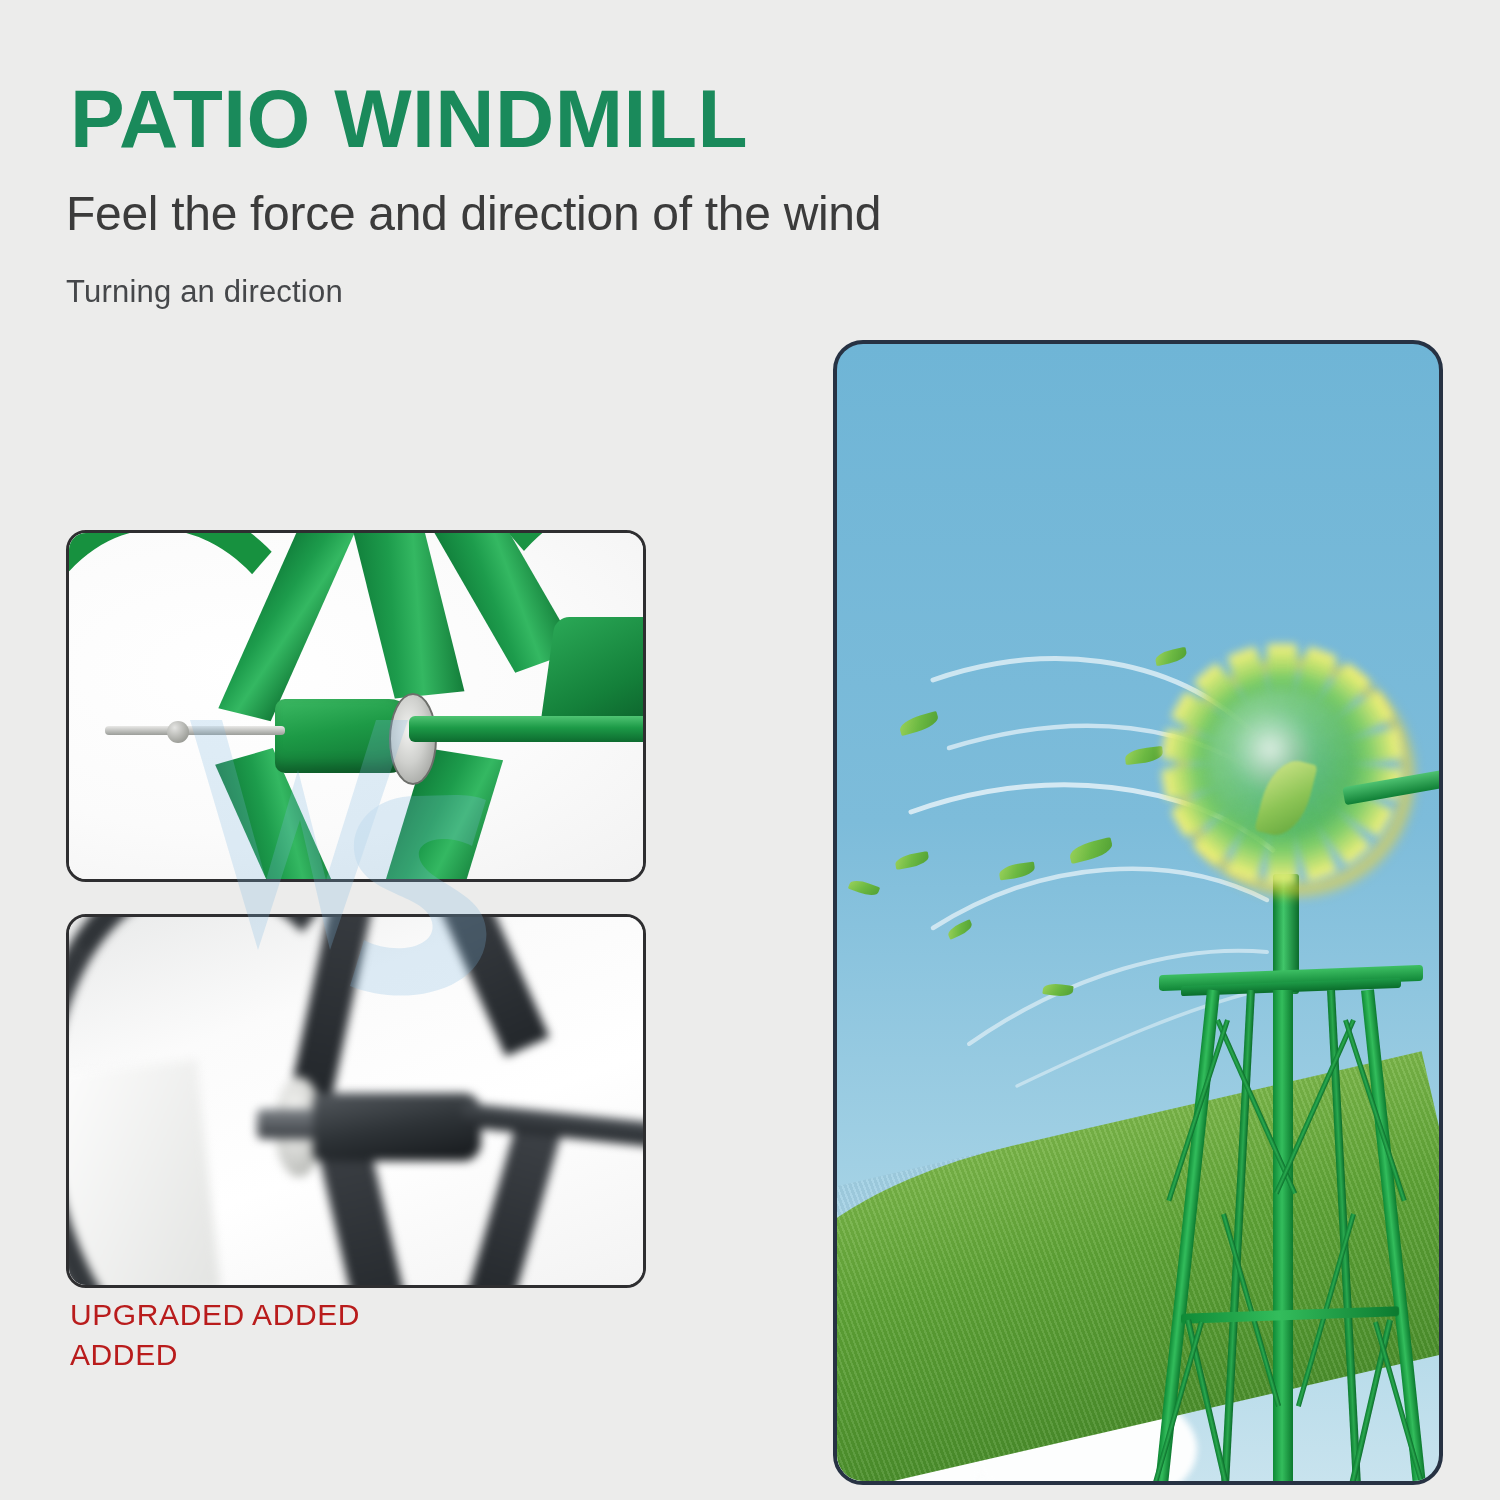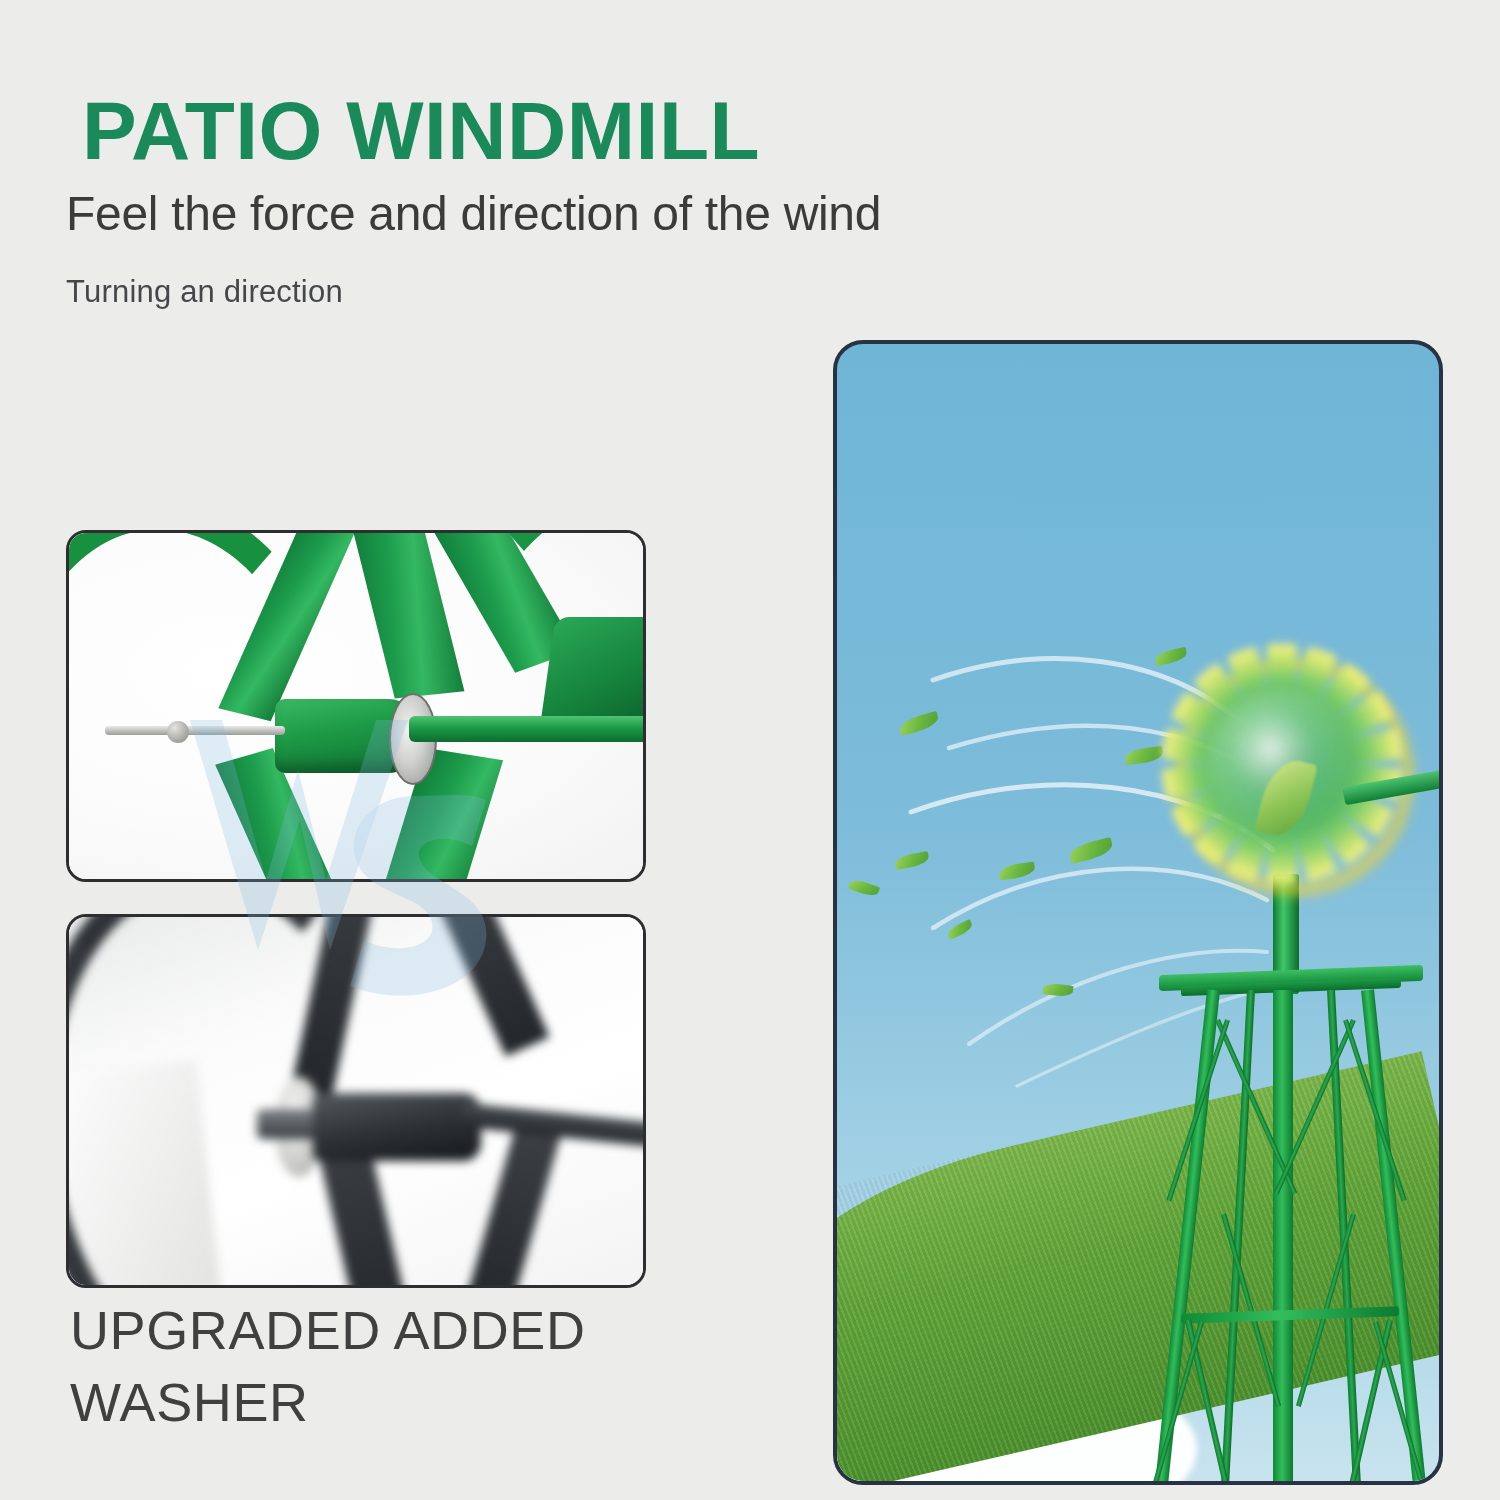--- a/index.html
+++ b/index.html
@@ -9,37 +9,37 @@
     font-family:"Liberation Sans","DejaVu Sans",sans-serif;
     overflow:hidden;
     position:relative;
   }
   .page{position:relative;width:1500px;height:1500px;}
 
   
   .headline{
     position:absolute;left:66px;top:74px;
     font-size:82px;font-weight:bold;letter-spacing:0.5px;
-    color:#1a8a5b;line-height:1.0;margin:16px;white-space:nowrap;
+    color:#1a8a5b;line-height:1.0;margin:4px;white-space:nowrap;
   }
   .subhead{
     position:absolute;left:66px;top:186px;
     font-size:48px;font-weight:400;color:#3b3b3b;
     letter-spacing:-0.3px;line-height:1.15;white-space:nowrap;
   }
   .blurb{
     position:absolute;left:66px;top:272px;
     font-size:31px;font-weight:400;color:#45474a;
     line-height:1.32;letter-spacing:0.2px;
   }
   .blurb span{display:block;}
 
   .caption{
     position:absolute;left:70px;top:1295px;
-    font-size:54px;font-weight:400;color:#404040;
+    font-size:30px;font-weight:400;color:#b91c1c;
     letter-spacing:0.6px;line-height:1.33;
   }
   .caption span{display:block;}
 
   
   .photo-card{
     position:absolute;
     border:3px solid #2e2e30;
     border-radius:20px;
     overflow:hidden;
@@ -280,21 +280,21 @@
 
   <svg class="watermark" viewBox="0 0 340 400">
     <path d="M10 20 L78 250 L120 120 L150 250 L228 20 L196 20 L146 180 L118 70 L86 180 L42 20 Z" fill="#7fb8e0" opacity="0.55"></path>
     <path d="M236 96 C192 96 166 128 176 160 C188 196 246 194 252 222 C258 248 214 256 184 240
              L170 286 C224 308 300 292 306 240 C312 192 250 186 240 160 C232 140 266 132 292 146 L306 100
              C288 92 262 96 236 96 Z" fill="#7fb8e0" opacity="0.55"></path>
   </svg>
 
   <div class="caption">
     <span>UPGRADED ADDED</span>
-    <span>WASHER</span>
+    <span>ADDED</span>
   </div>
 
   <div id="hero">
     <div class="hero-inner">
 
       <svg style="position:absolute;inset:0;width:100%;height:100%;" viewBox="0 0 602 1137" preserveAspectRatio="none">
         <g fill="none" stroke="#ffffff" stroke-linecap="round" opacity="0.85">
           <path d="M96 336 C200 300 330 304 420 392" stroke-width="5" opacity="0.75"></path>
           <path d="M112 404 C236 366 360 374 448 450" stroke-width="4.5" opacity="0.7"></path>
           <path d="M74 468 C210 420 352 438 436 506" stroke-width="5" opacity="0.8"></path>

